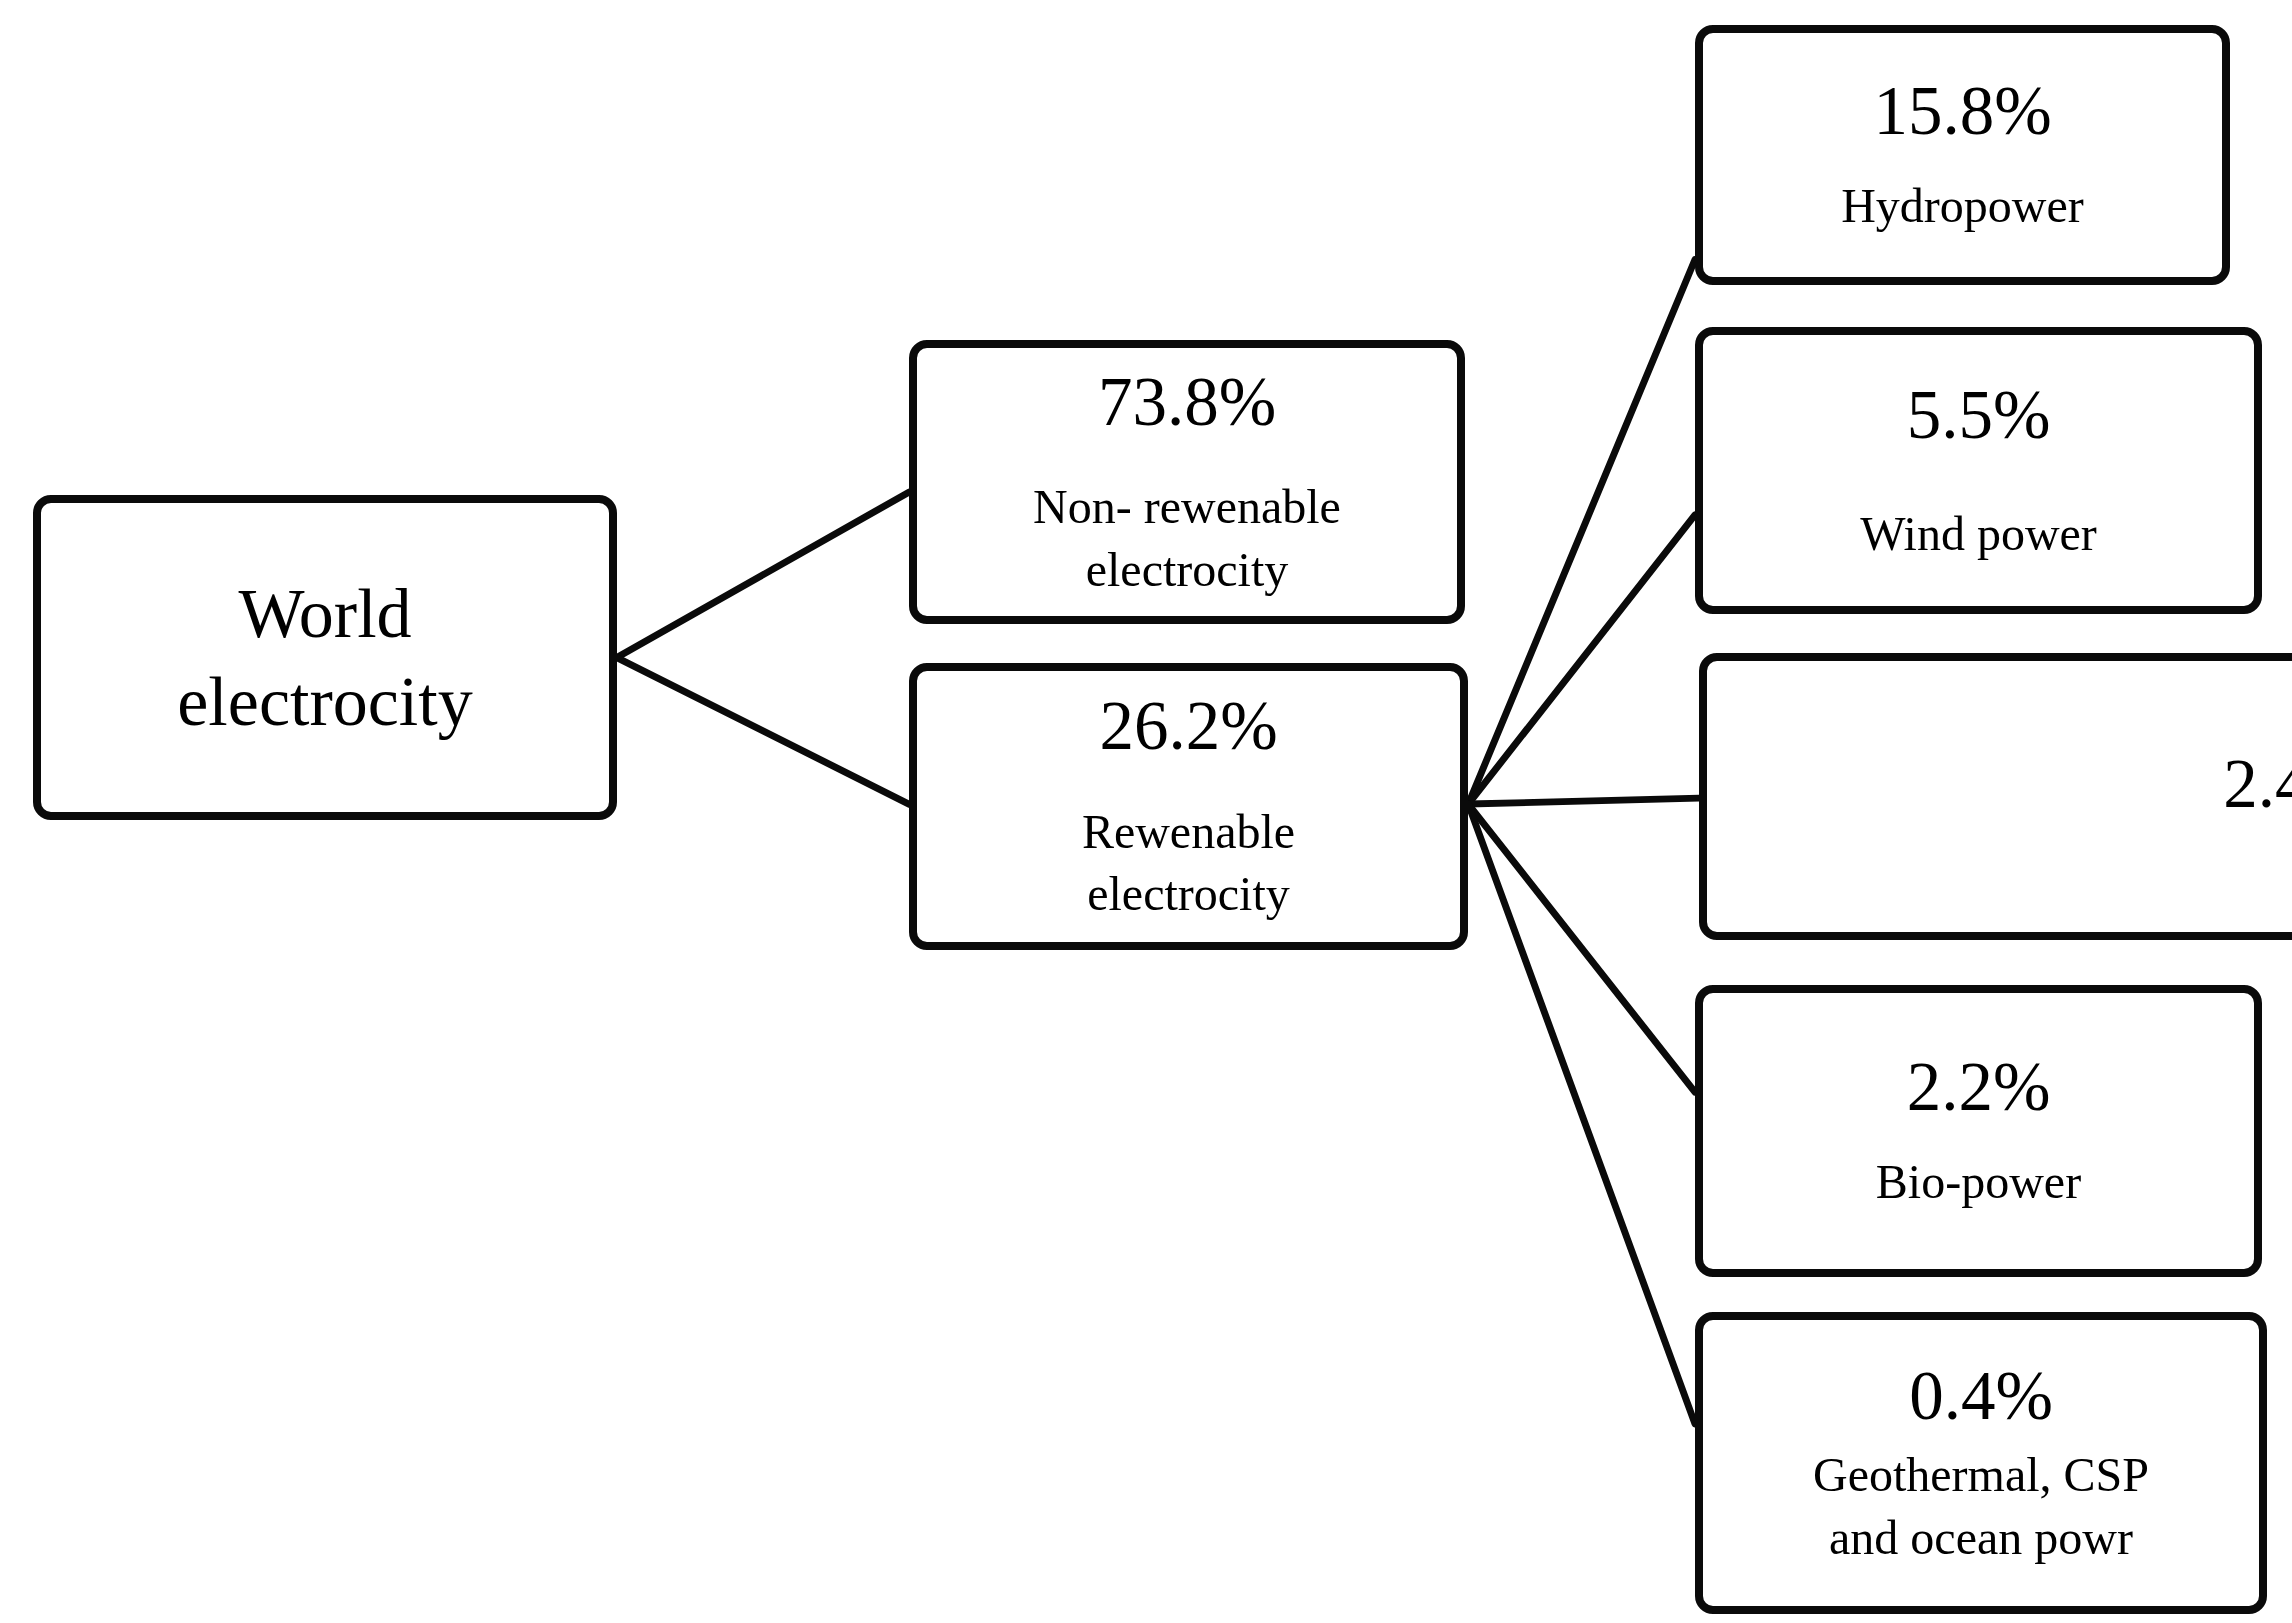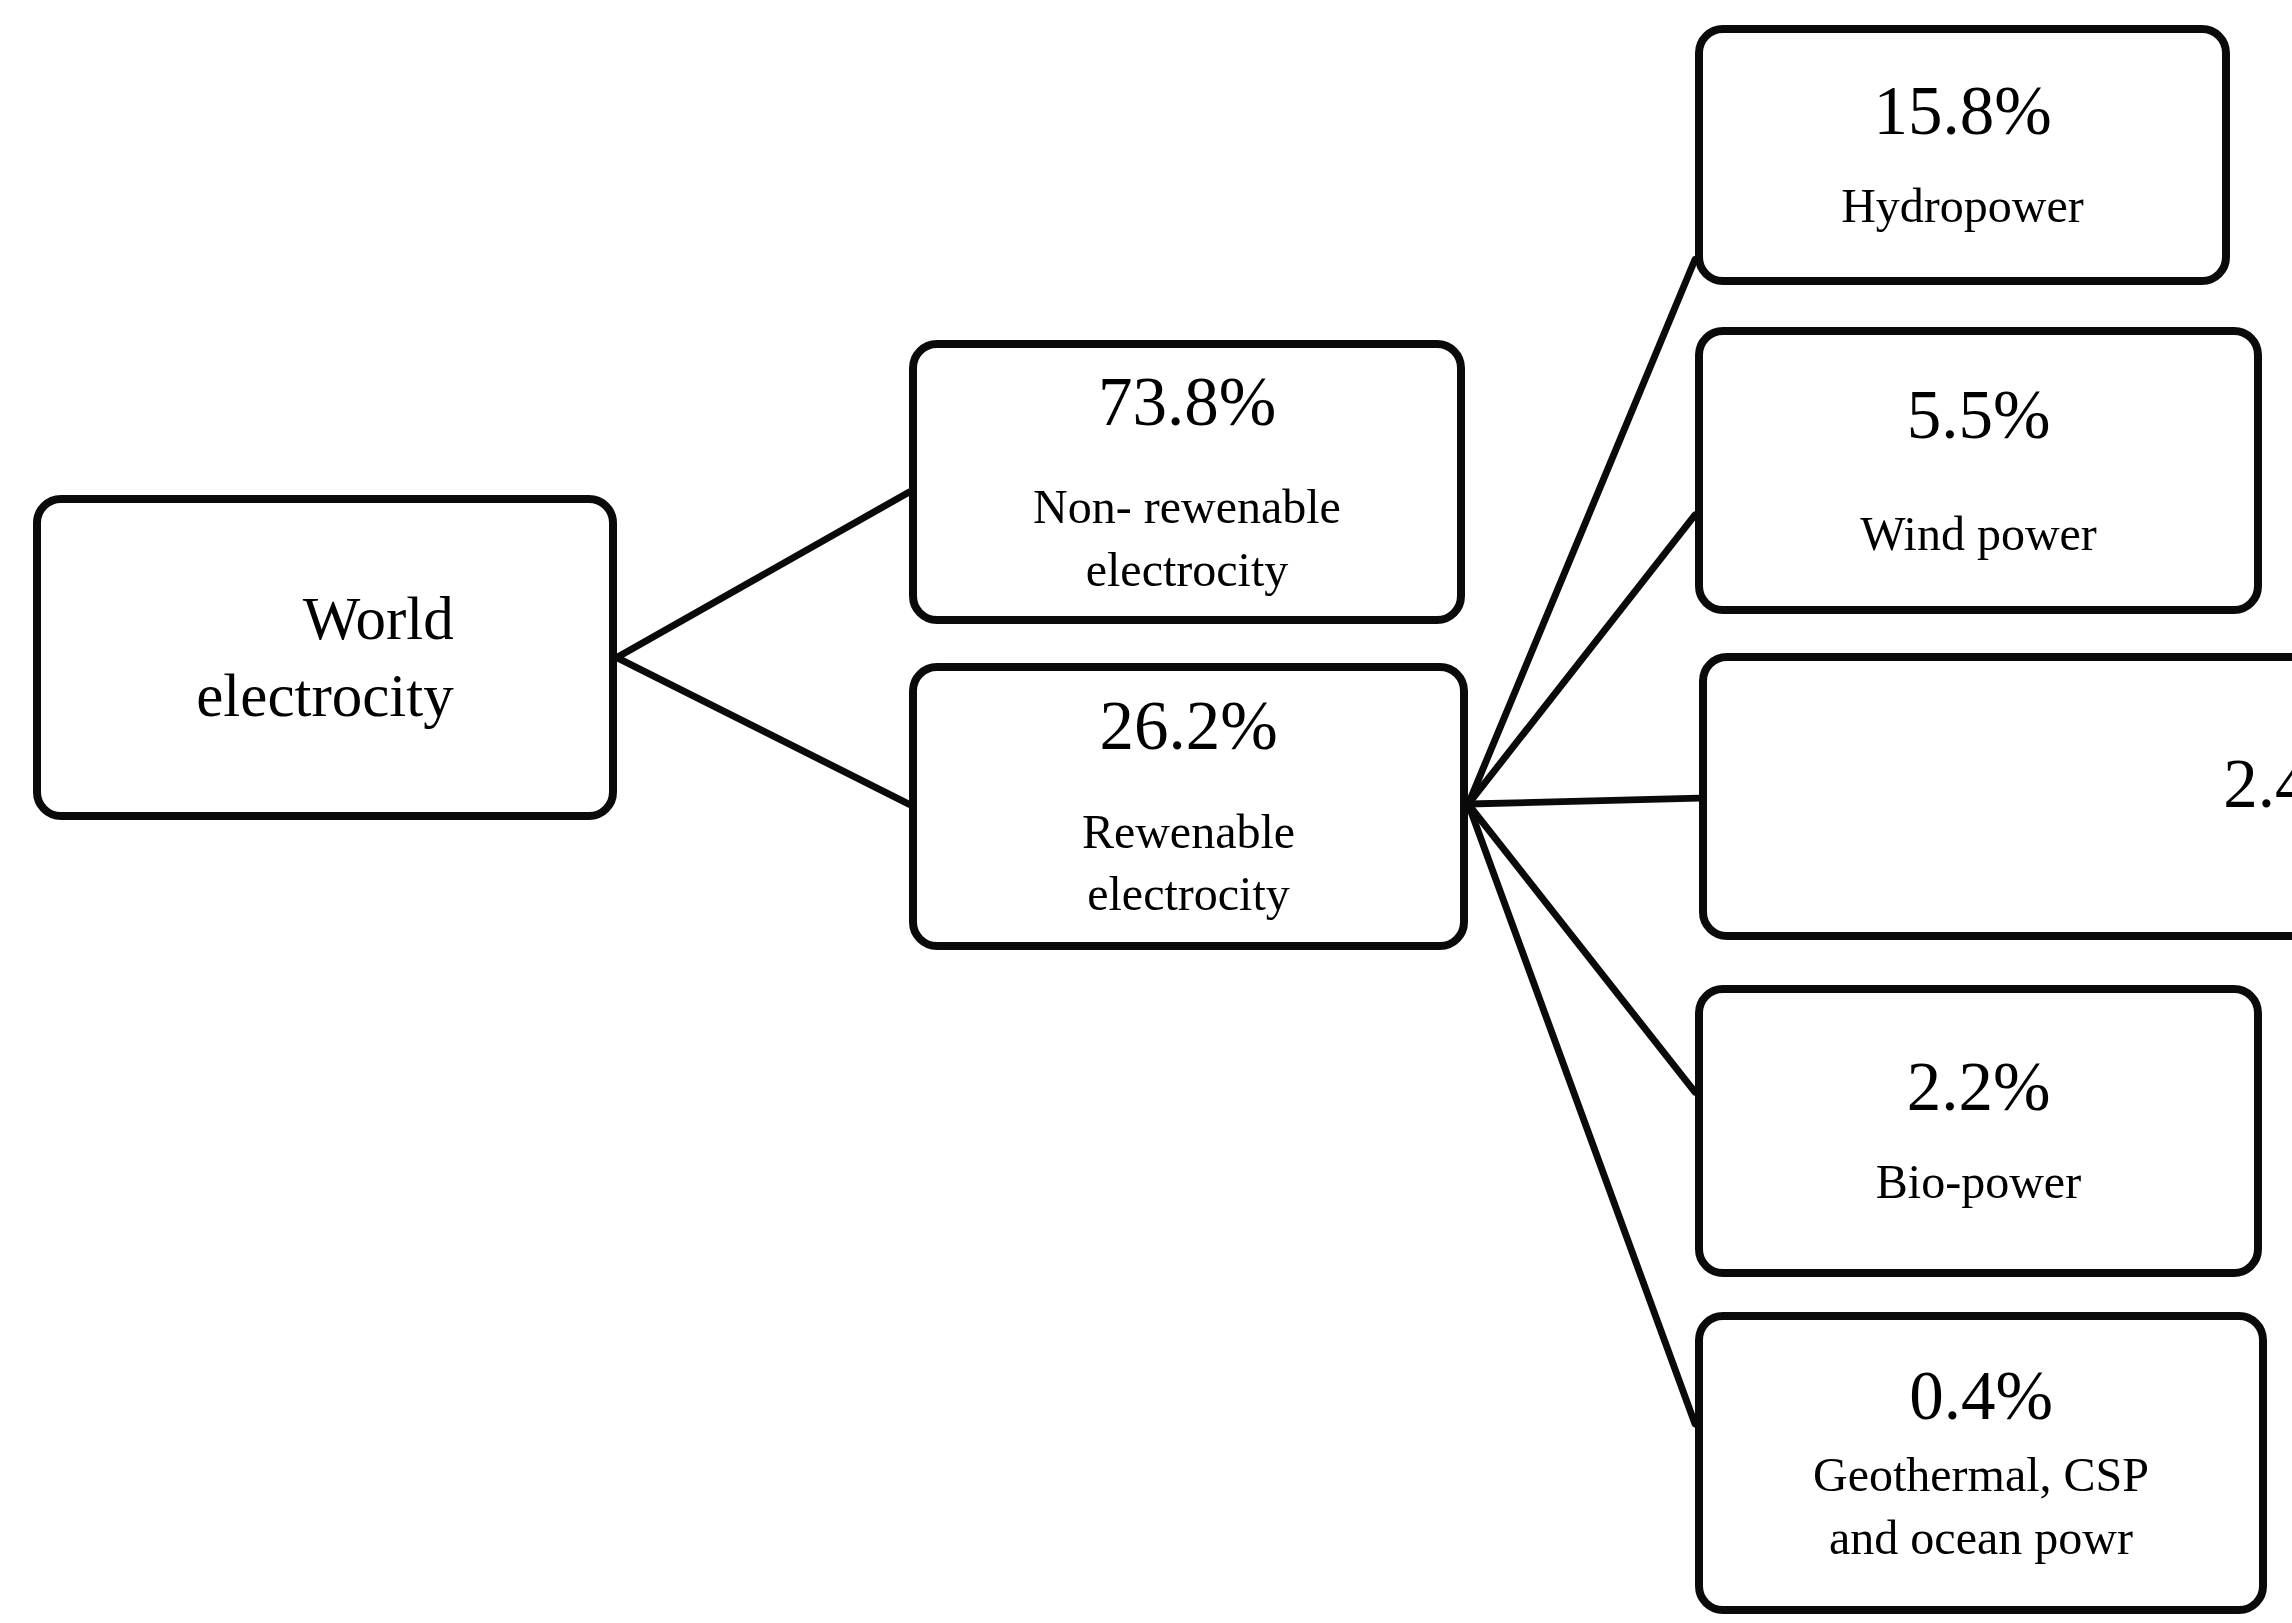--- a/index.html
+++ b/index.html
@@ -19,21 +19,21 @@
   #wires {
     position: absolute;
     left: 0; top: 0;
     width: 2293px;
     height: 1624px;
   }
   .node {
     position: absolute;
     box-sizing: border-box;
     border: 8px solid #0a0a0a;
-    border-radius: 28px;
+    border-radius: 18px;
     background: #ffffff;
     display: flex;
     flex-direction: column;
     align-items: center;
     justify-content: center;
     text-align: center;
   }
   .node .pct {
     display: block;
     font-size: 69px;
@@ -44,23 +44,22 @@
   .node .label {
     display: block;
     font-size: 48px;
     line-height: 1.3;
     white-space: pre-line;
   }
   #node-root {
     left: 33px; top: 495px; width: 584px; height: 325px;
   }
   #node-root .label {
-    font-size: 61px;
+    font-size: 70px;
     line-height: 1.25;
-    text-align: right;
   }
   #node-non-renewable { left: 909px;  top: 340px;  width: 556px; height: 284px; }
   #node-renewable     { left: 909px;  top: 663px;  width: 559px; height: 287px; }
   #node-hydropower    { left: 1695px; top: 25px;   width: 535px; height: 260px; }
   #node-wind          { left: 1695px; top: 327px;  width: 567px; height: 287px; gap: 24px; }
   #node-solar         { left: 1699px; top: 653px;  width: 676px; height: 287px; align-items: flex-end; }
   #node-bio           { left: 1695px; top: 985px;  width: 567px; height: 292px; }
   #node-geothermal    { left: 1695px; top: 1312px; width: 572px; height: 302px; }
   #node-geothermal .pct { margin-bottom: 8px; }
   #node-hydropower .pct,

